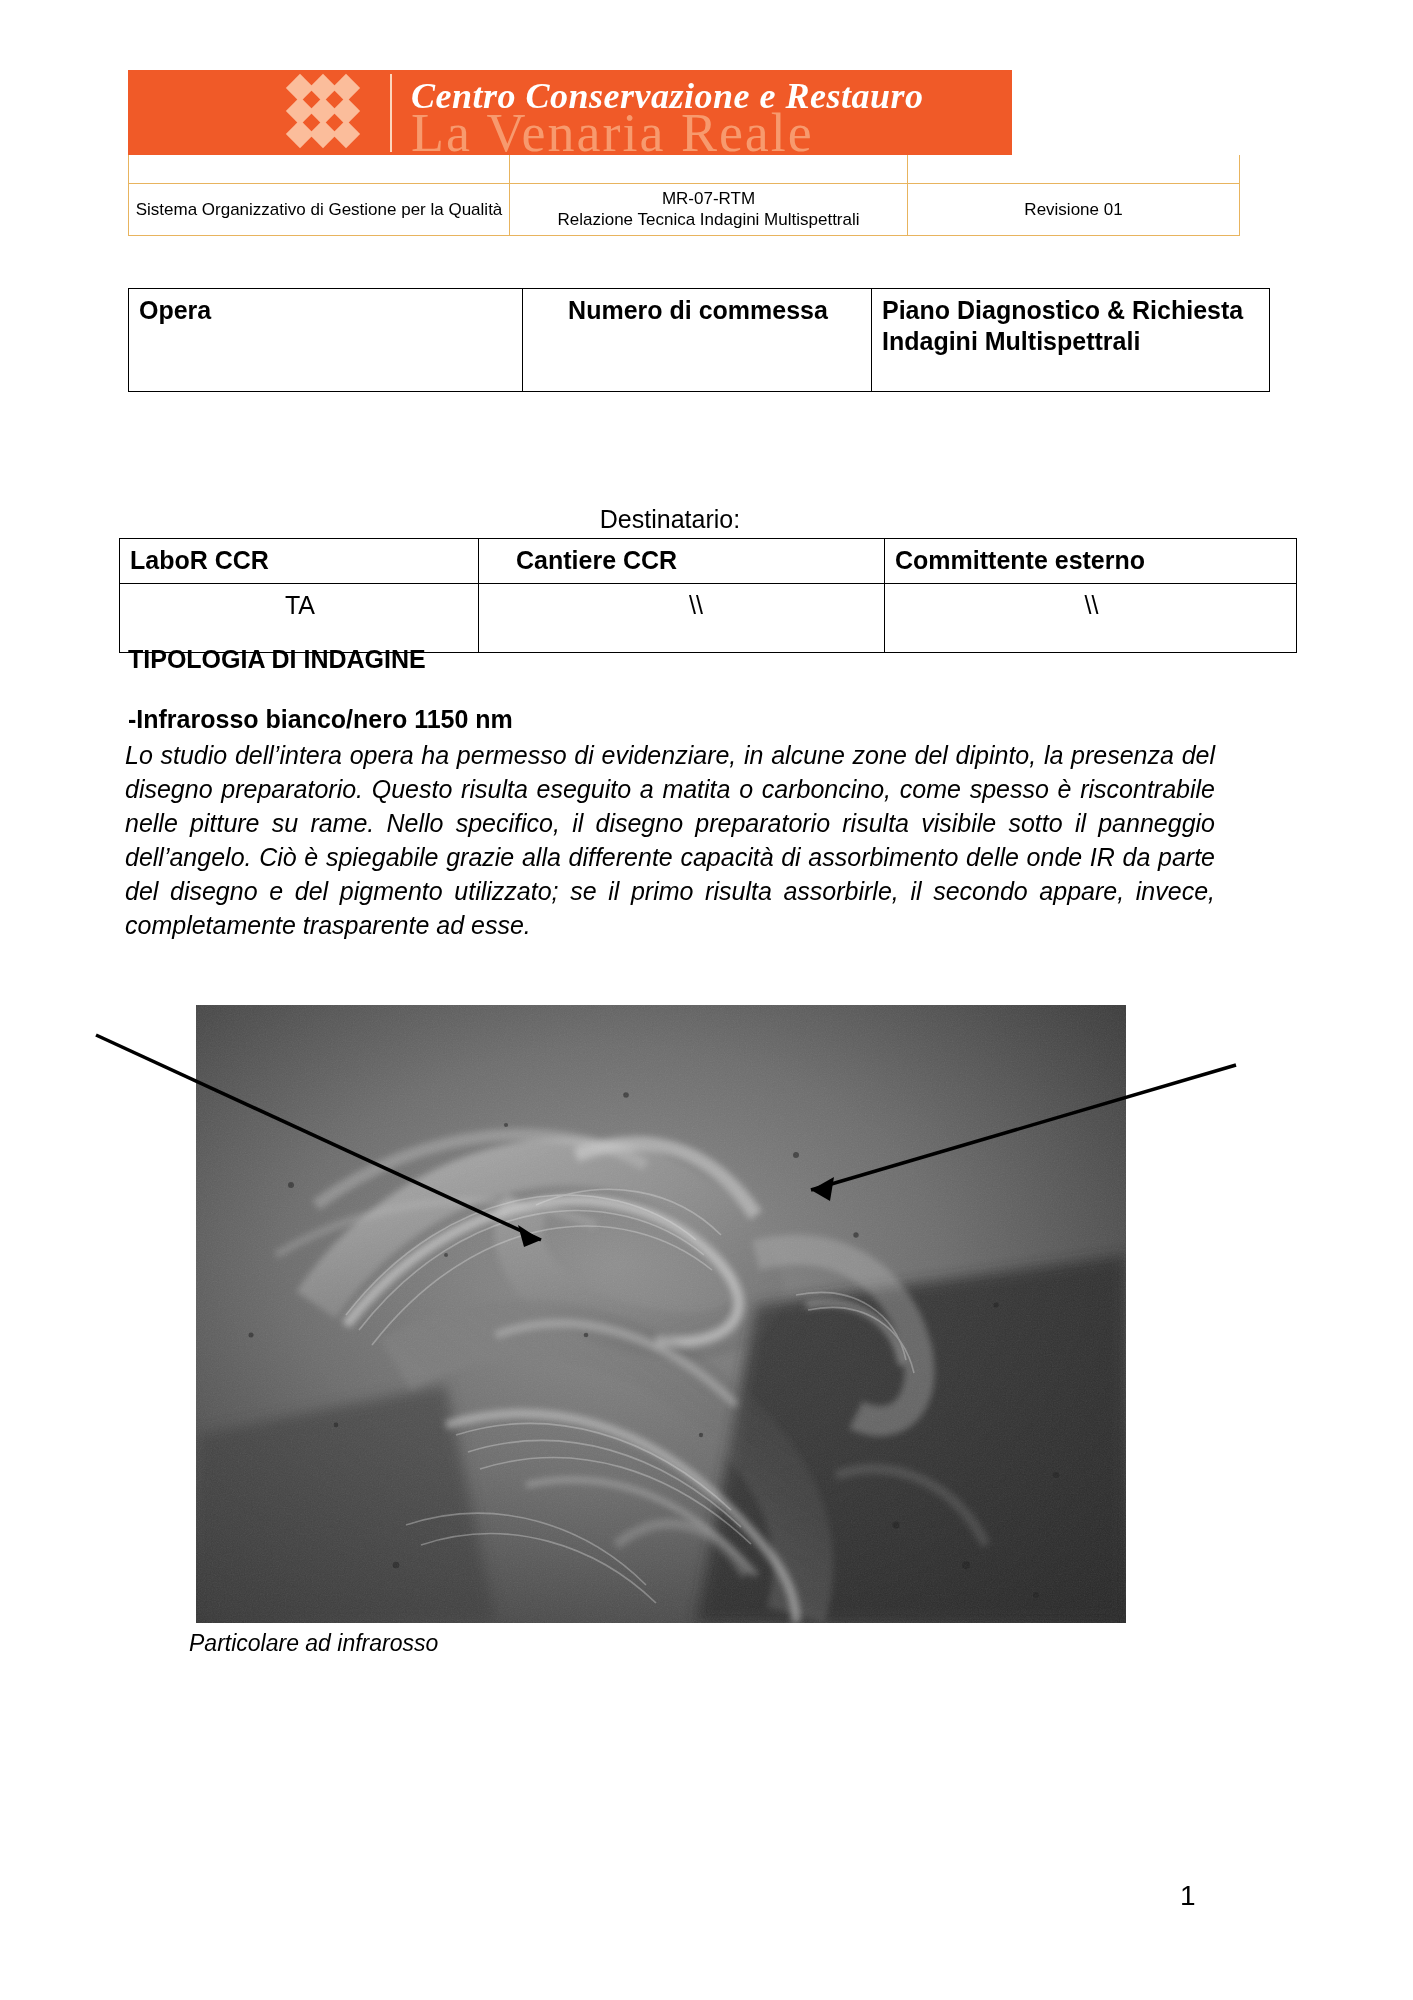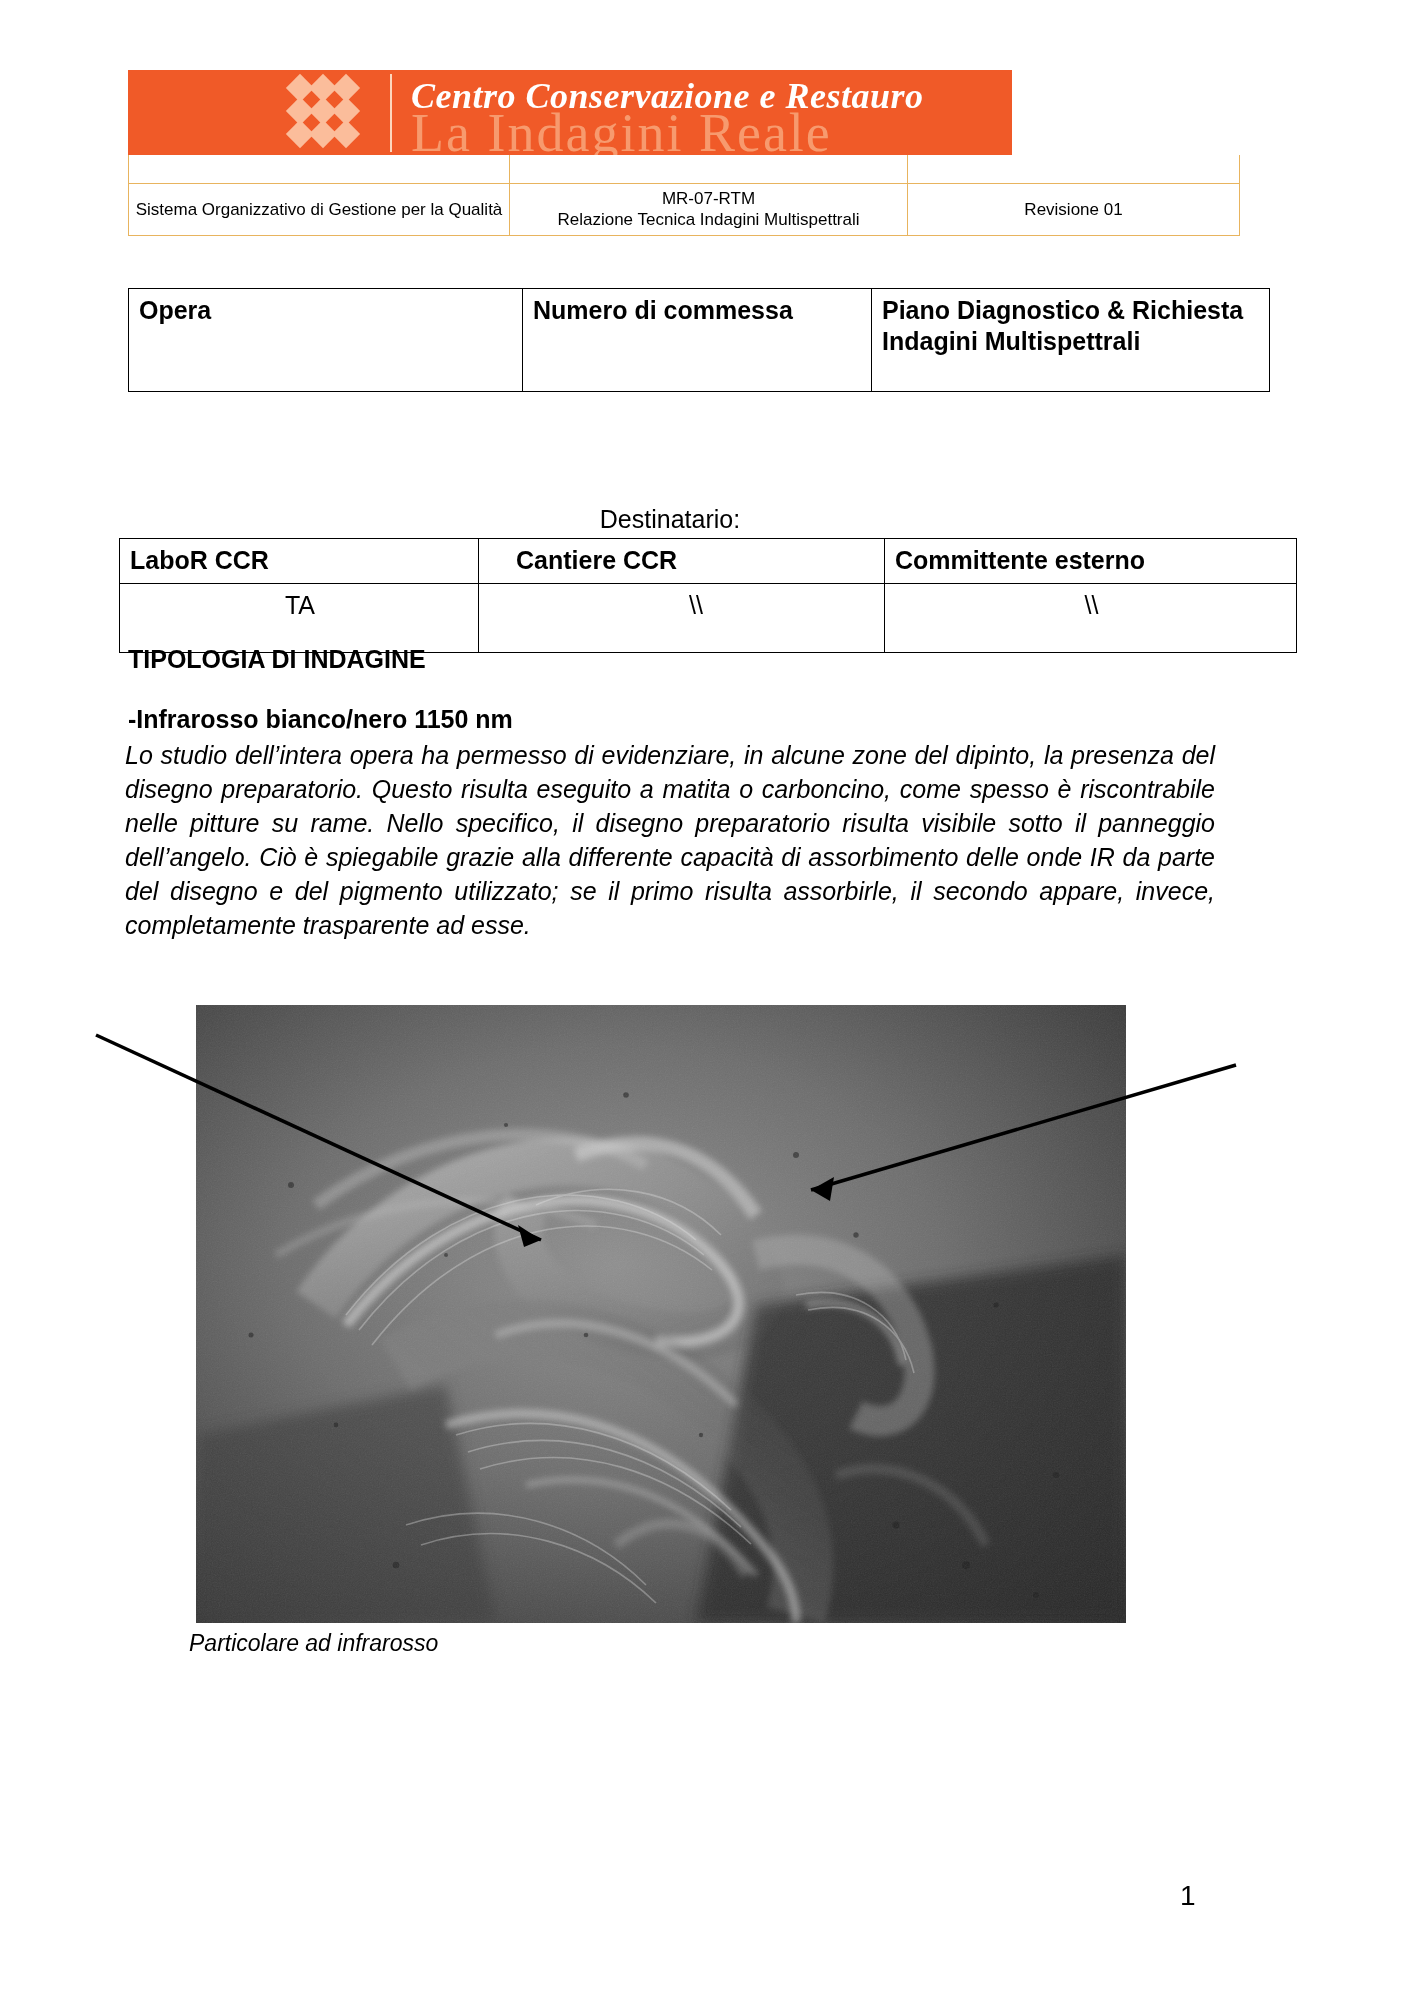--- a/index.html
+++ b/index.html
@@ -129,21 +129,21 @@
   .data-table td.head {
     font-weight: bold;
   }
 
   #opera-table {
     left: 128px;
     top: 288px;
     width: 1084px;
   }
   #opera-table .c1 { width: 375px; }
-  #opera-table .c2 { width: 330px; }
+  #opera-table .c2 { width: 330px; text-align: center; }
   #opera-table .c3 { width: 379px; }
   #opera-table .r1 td { height: 90px; }
   #opera-table .r2 td { height: 58px; }
 
   .destinatario-label {
     position: absolute;
     left: 128px;
     top: 505px;
     width: 1084px;
     text-align: center;
@@ -244,21 +244,21 @@
         <div class="dia" style="left:12px; top:25px;"></div>
         <div class="dia" style="left:35px; top:25px;"></div>
         <div class="dia" style="left:58px; top:25px;"></div>
         <div class="dia" style="left:12px; top:48px;"></div>
         <div class="dia" style="left:35px; top:48px;"></div>
         <div class="dia" style="left:58px; top:48px;"></div>
       </div>
     </div>
     <div class="banner-divider"></div>
     <div class="banner-line1">Centro Conservazione e Restauro</div>
-    <div class="banner-line2">La Indagini Reale</div>
+    <div class="banner-line2">La Venaria Reale</div>
   </div>
 
   <table class="meta-table">
     <tbody>
         <tr class="meta-spacer">
       <td class="meta-c1"></td>
       <td class="meta-c2"></td>
       <td class="meta-c3"></td>
     </tr>
     <tr>

